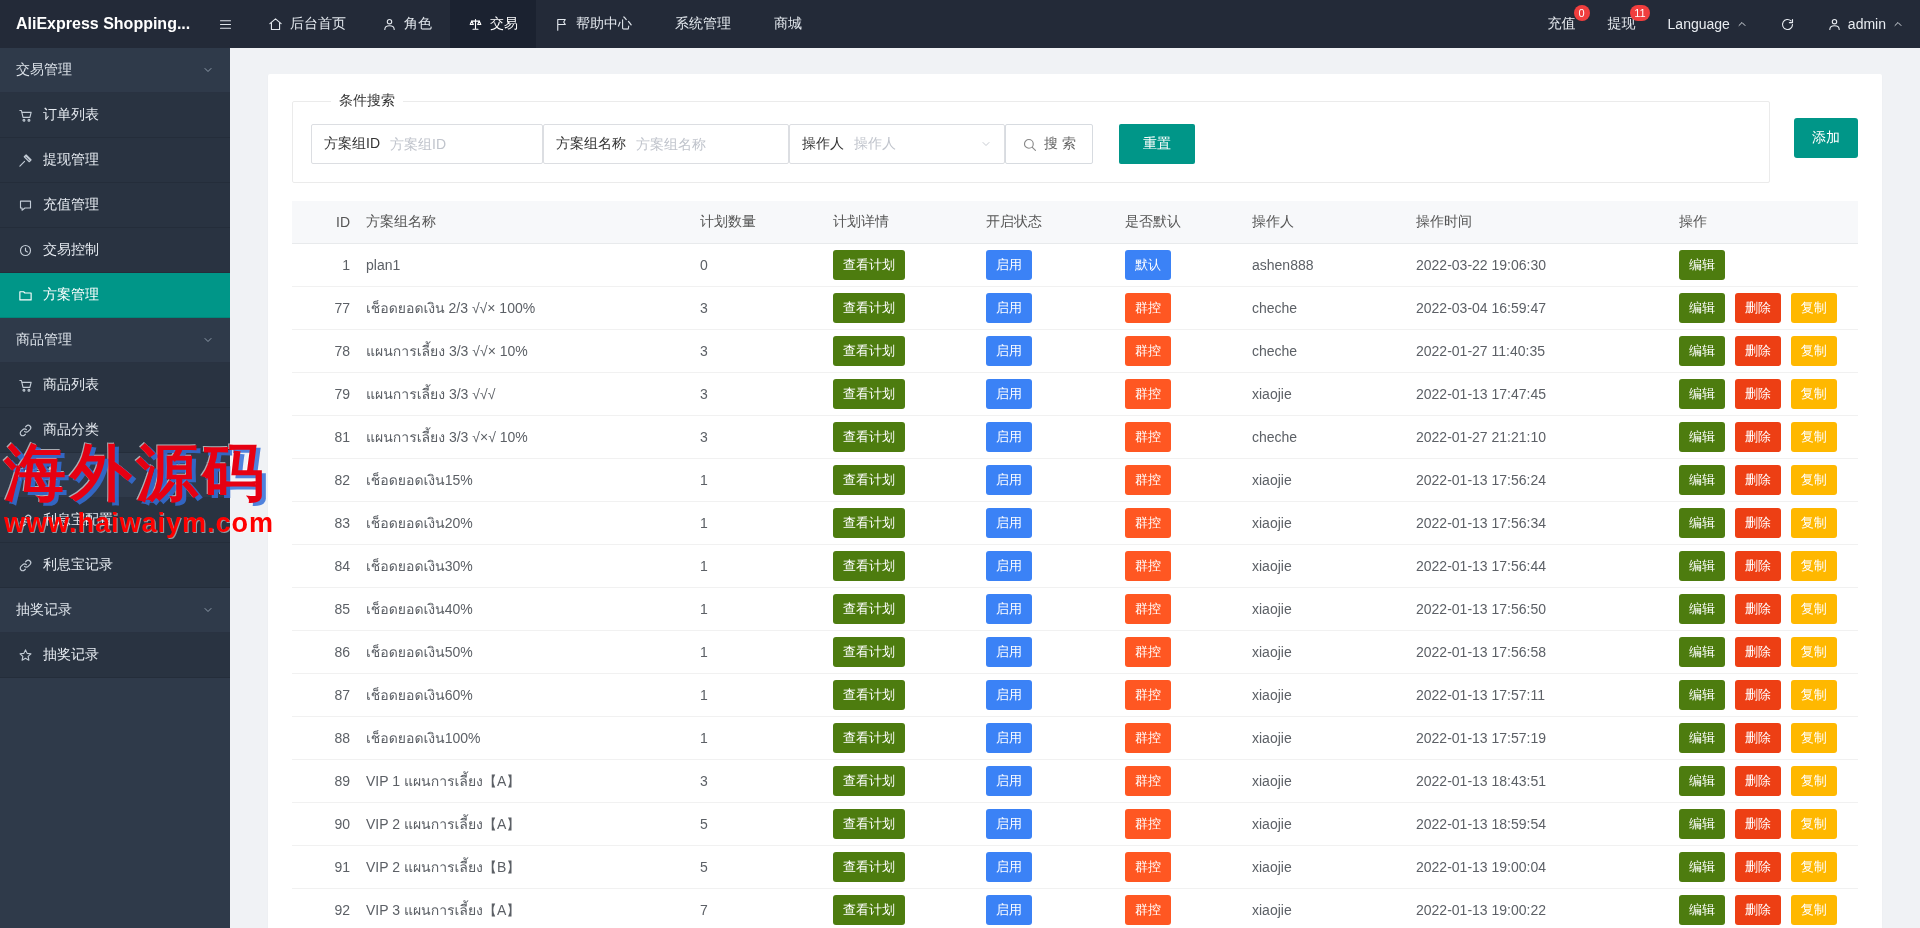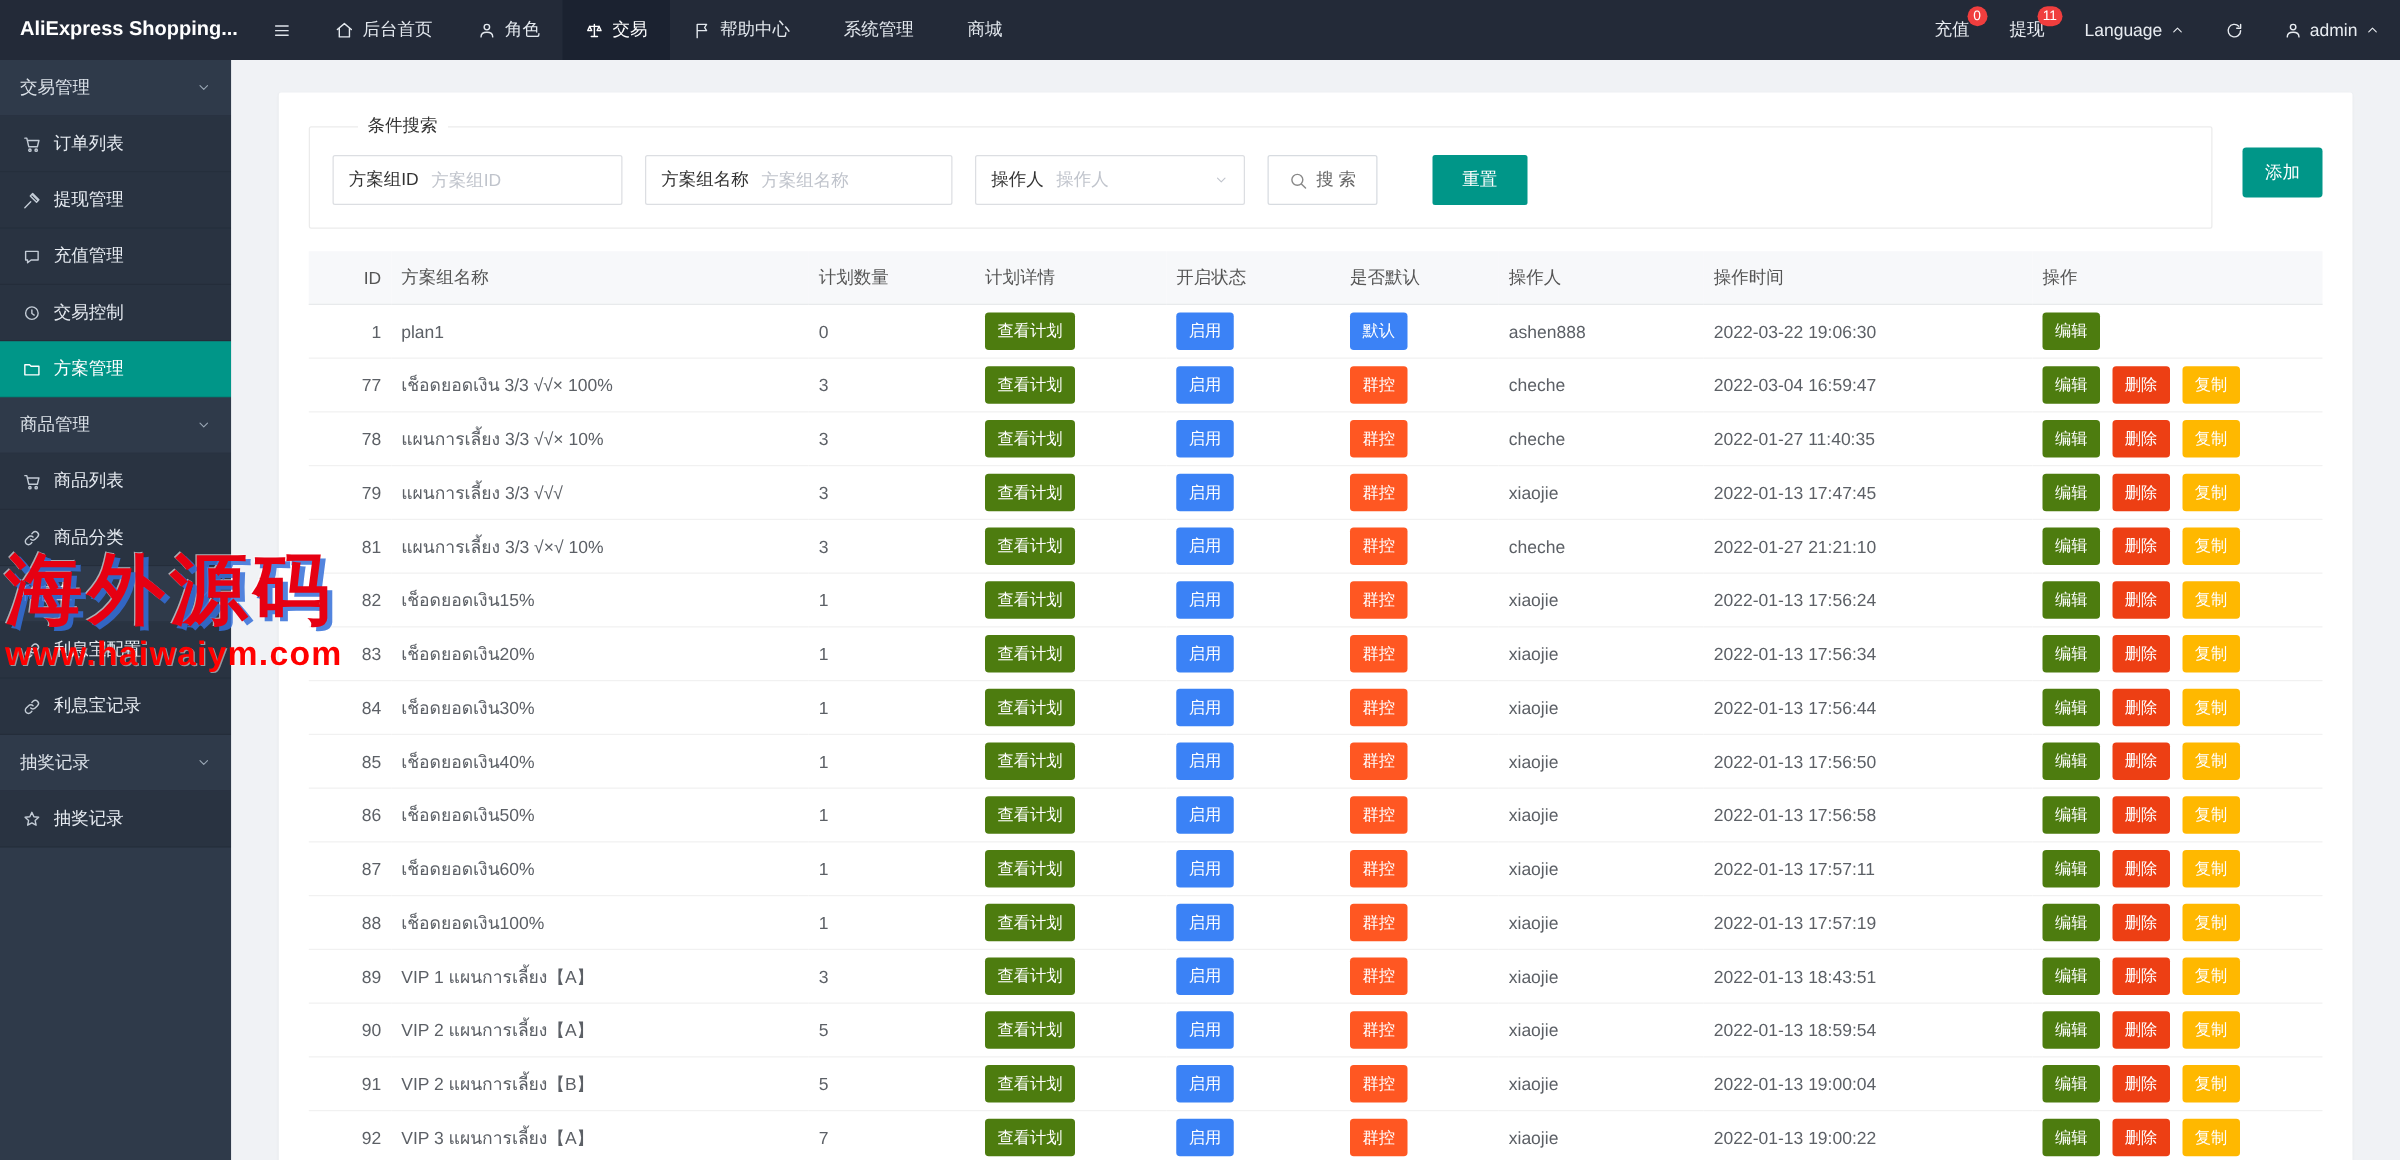--- a/index.html
+++ b/index.html
@@ -18,38 +18,38 @@
   .top-right { margin-left:auto; display:flex; align-items:stretch; }
   .top-link { position:relative; display:flex; align-items:center; gap:6px; padding:0 16px; cursor:pointer; color:#e8ecf1; font-size:14px; }
   .badge { position:absolute; top:5px; right:2px; min-width:16px; height:16px; padding:0 4px; background:#f03e3e; color:#fff;
            border-radius:8px; font-size:11px; line-height:16px; text-align:center; }
   .ic { display:inline-flex; }
   .ic svg { width:15px; height:15px; stroke:currentColor; fill:none; stroke-width:1.8; stroke-linecap:round; stroke-linejoin:round; display:block; }
   .ic.small svg { width:12px; height:12px; }
 
   
   .layout { display:flex; height:880px; }
-  .sidebar { width:185px; background:#2f3a4a; color:#dde3ea; flex:none; overflow:hidden; }
+  .sidebar { width:230px; background:#2f3a4a; color:#dde3ea; flex:none; overflow:hidden; }
   .side-group { height:45px; display:flex; align-items:center; padding:0 16px; cursor:pointer; font-size:14px;
                 border-bottom:1px solid rgba(0,0,0,.12); background:#2f3a4a; }
   .side-group .chev { margin-left:auto; color:#9aa7b5; }
   .side-item { height:45px; display:flex; align-items:center; gap:10px; padding:0 16px 0 18px; cursor:pointer;
                font-size:14px; background:#293341; border-bottom:1px solid rgba(0,0,0,.10); color:#e6ebf1; }
   .side-item.active { background:#009688; color:#fff; }
   .side-item .ic { color:#c3ccd6; }
   .side-item.active .ic { color:#fff; }
 
   .main { flex:1; background:#f0f2f5; padding:26px 38px 0; overflow:hidden; }
   .card { background:#fff; border-radius:2px; padding:18px 24px 0; min-height:830px; box-shadow:0 1px 2px rgba(0,0,0,.04); }
 
   
   .toolbar-row { display:flex; align-items:center; }
   fieldset.search-fieldset { flex:1; border:1px solid #ebebeb; border-radius:2px; padding:14px 18px 18px; }
   fieldset.search-fieldset legend { font-size:14px; color:#333; padding:0 8px; margin-left:20px; }
-  .search-row { display:flex; align-items:center; gap:18px; }
+  .search-row { display:flex; align-items:center; }
   .sgroup { display:flex; align-items:center; height:40px; border:1px solid #dcdee2; border-radius:2px; background:#fff; padding:0 12px; }
   .sgroup .slabel { font-size:14px; color:#333; margin-right:10px; white-space:nowrap; }
   .sgroup input { border:none; outline:none; font-size:14px; color:#333; width:140px; font-family:inherit; background:transparent; }
   .sgroup input::placeholder { color:#c0c4cc; }
   .sgroup .sel-placeholder { color:#c0c4cc; width:120px; }
   .sgroup .caret { color:#c0c4cc; margin-left:6px; }
   .btn { height:40px; border:none; border-radius:2px; font-size:14px; cursor:pointer; font-family:inherit; }
   .btn.search-btn { background:#fff; border:1px solid #d7dbe0; color:#666; display:flex; align-items:center; gap:7px; padding:0 16px; }
   .btn.search-btn .ic { color:#888; }
   .btn.green { background:#009688; color:#fff; }
@@ -402,21 +402,21 @@
     <td class="c-time">2022-03-22 19:06:30</td>
     <td class="c-actions">
       <button class="tbtn green c-edit">编辑</button>
       
       
     </td>
   </tr>
 
   <tr>
     <td class="c-id">77</td>
-    <td class="c-name">เช็อดยอดเงิน 3/3 √√× 100%</td>
+    <td class="c-name">เช็อดยอดเงิน 2/3 √√× 100%</td>
     <td class="c-count">3</td>
     <td><button class="tbtn green c-detail">查看计划</button></td>
     <td><button class="tbtn blue c-status">启用</button></td>
     <td><button class="tbtn c-default orange">群控</button></td>
     <td class="c-op">cheche</td>
     <td class="c-time">2022-03-04 16:59:47</td>
     <td class="c-actions">
       <button class="tbtn green c-edit">编辑</button>
       <button class="tbtn red c-del">删除</button>
       <button class="tbtn yellow c-copy">复制</button>

